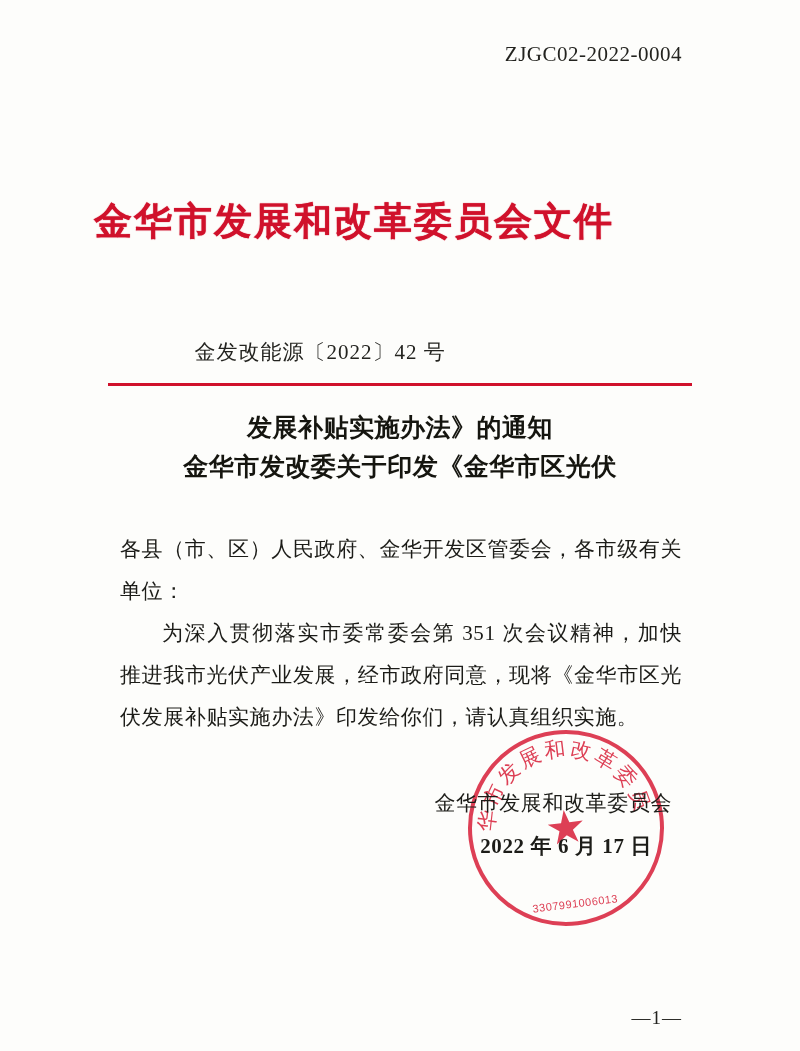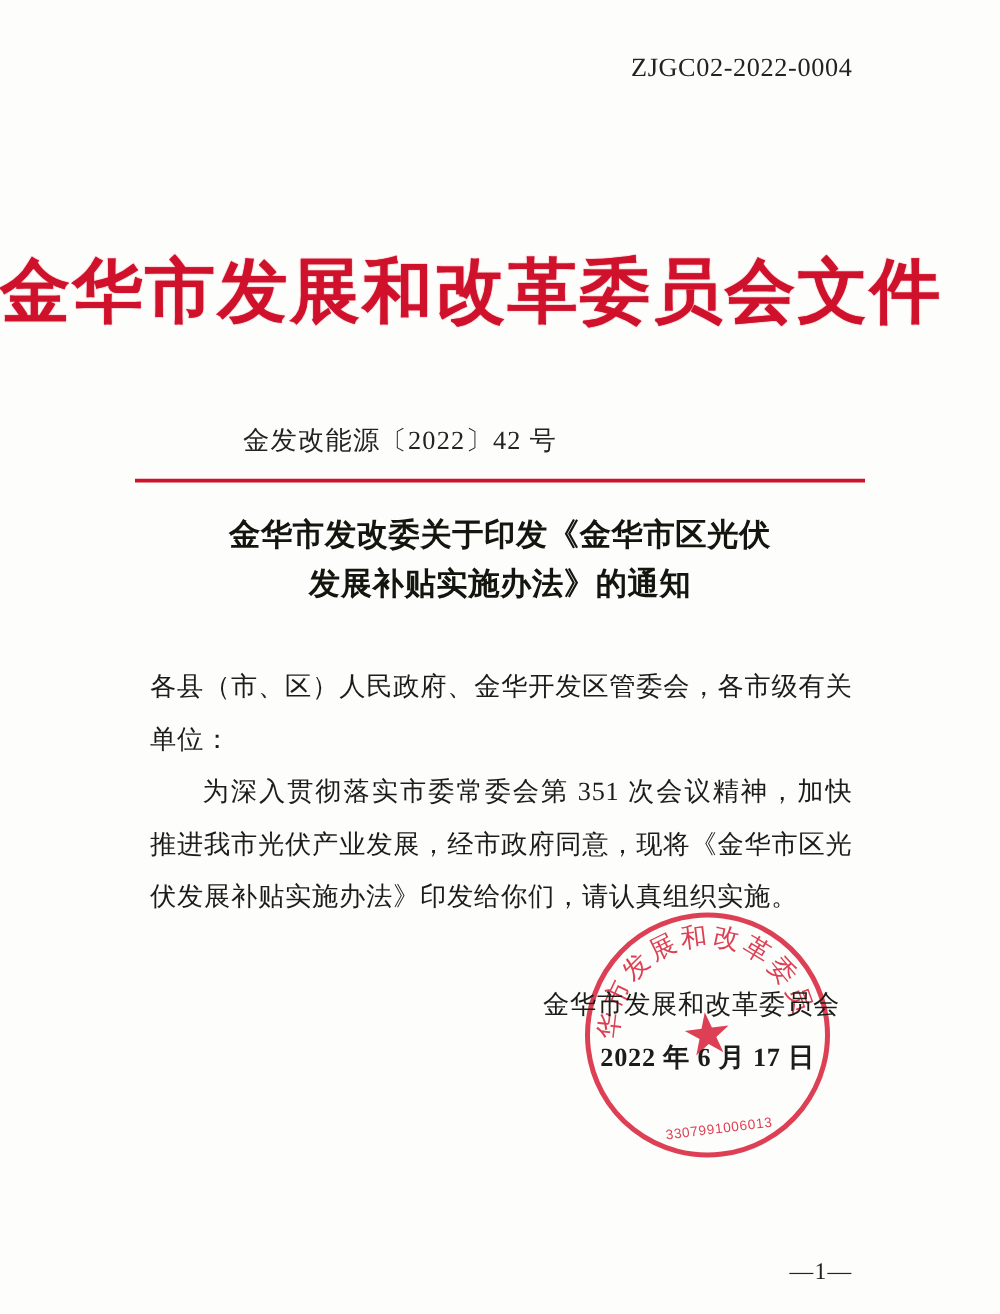--- a/index.html
+++ b/index.html
@@ -38,21 +38,21 @@
   
   .masthead {
     position: absolute;
     top: 196px;
     left: 0;
     width: 708px;
     text-align: center;
     color: #d0112b;
     font-family: "DejaVu Serif", serif;
     font-weight: bold;
-    font-size: 56px;
+    font-size: 38px;
     letter-spacing: 2px;
     white-space: nowrap;
     text-shadow: 0 0 1px #d0112b;
   }
 
   
   .issue-number {
     position: absolute;
     top: 338px;
     left: 0;
@@ -189,22 +189,22 @@
 
   <div class="doc-number">ZJGC02-2022-0004</div>
 
   <div class="masthead">金华市发展和改革委员会文件</div>
 
   <div class="issue-number">金发改能源〔2022〕42 号</div>
 
   <div class="red-rule"></div>
 
   <div class="doc-title">
+    <div>发展补贴实施办法》的通知</div>
     <div>金华市发改委关于印发《金华市区光伏</div>
-    <div>发展补贴实施办法》的通知</div>
   </div>
 
   <div class="body-text">
     <p>各县（市、区）人民政府、金华开发区管委会，各市级有关单位：</p>
     <p class="indent">为深入贯彻落实市委常委会第 351 次会议精神，加快推进我市光伏产业发展，经市政府同意，现将《金华市区光伏发展补贴实施办法》印发给你们，请认真组织实施。</p>
   </div>
 
   <div class="seal">
     <div class="seal-ring"></div>
     <svg width="196" height="196" viewBox="0 0 196 196">

